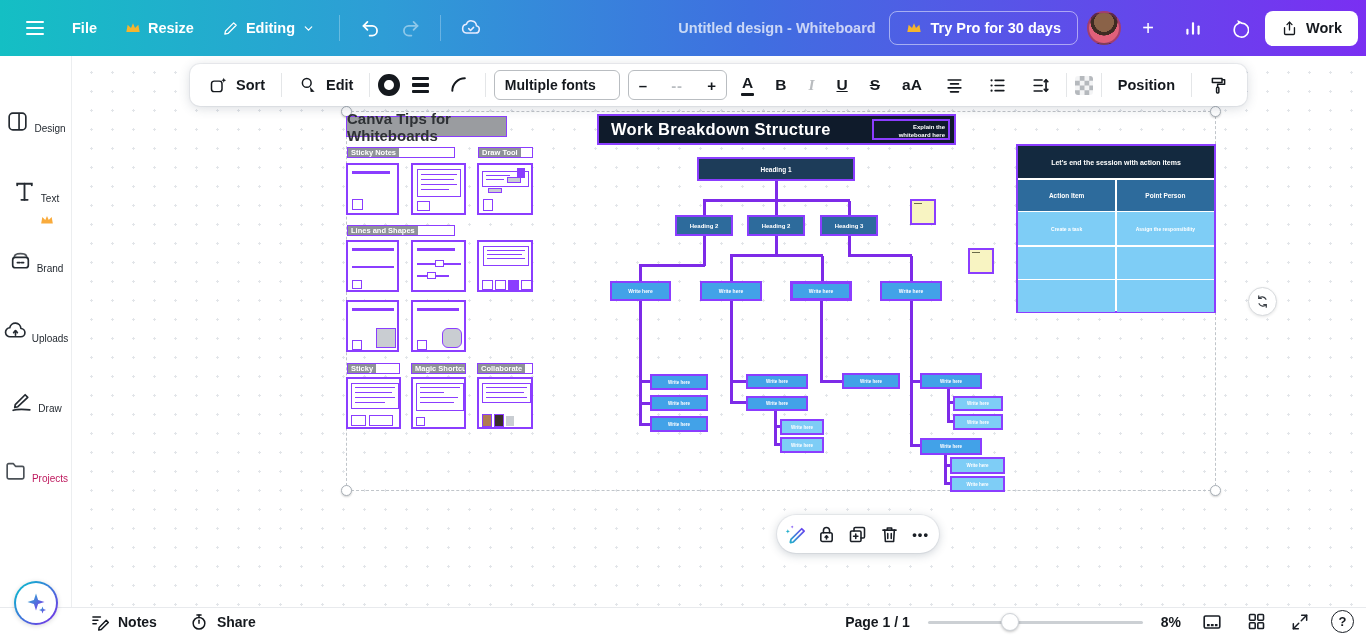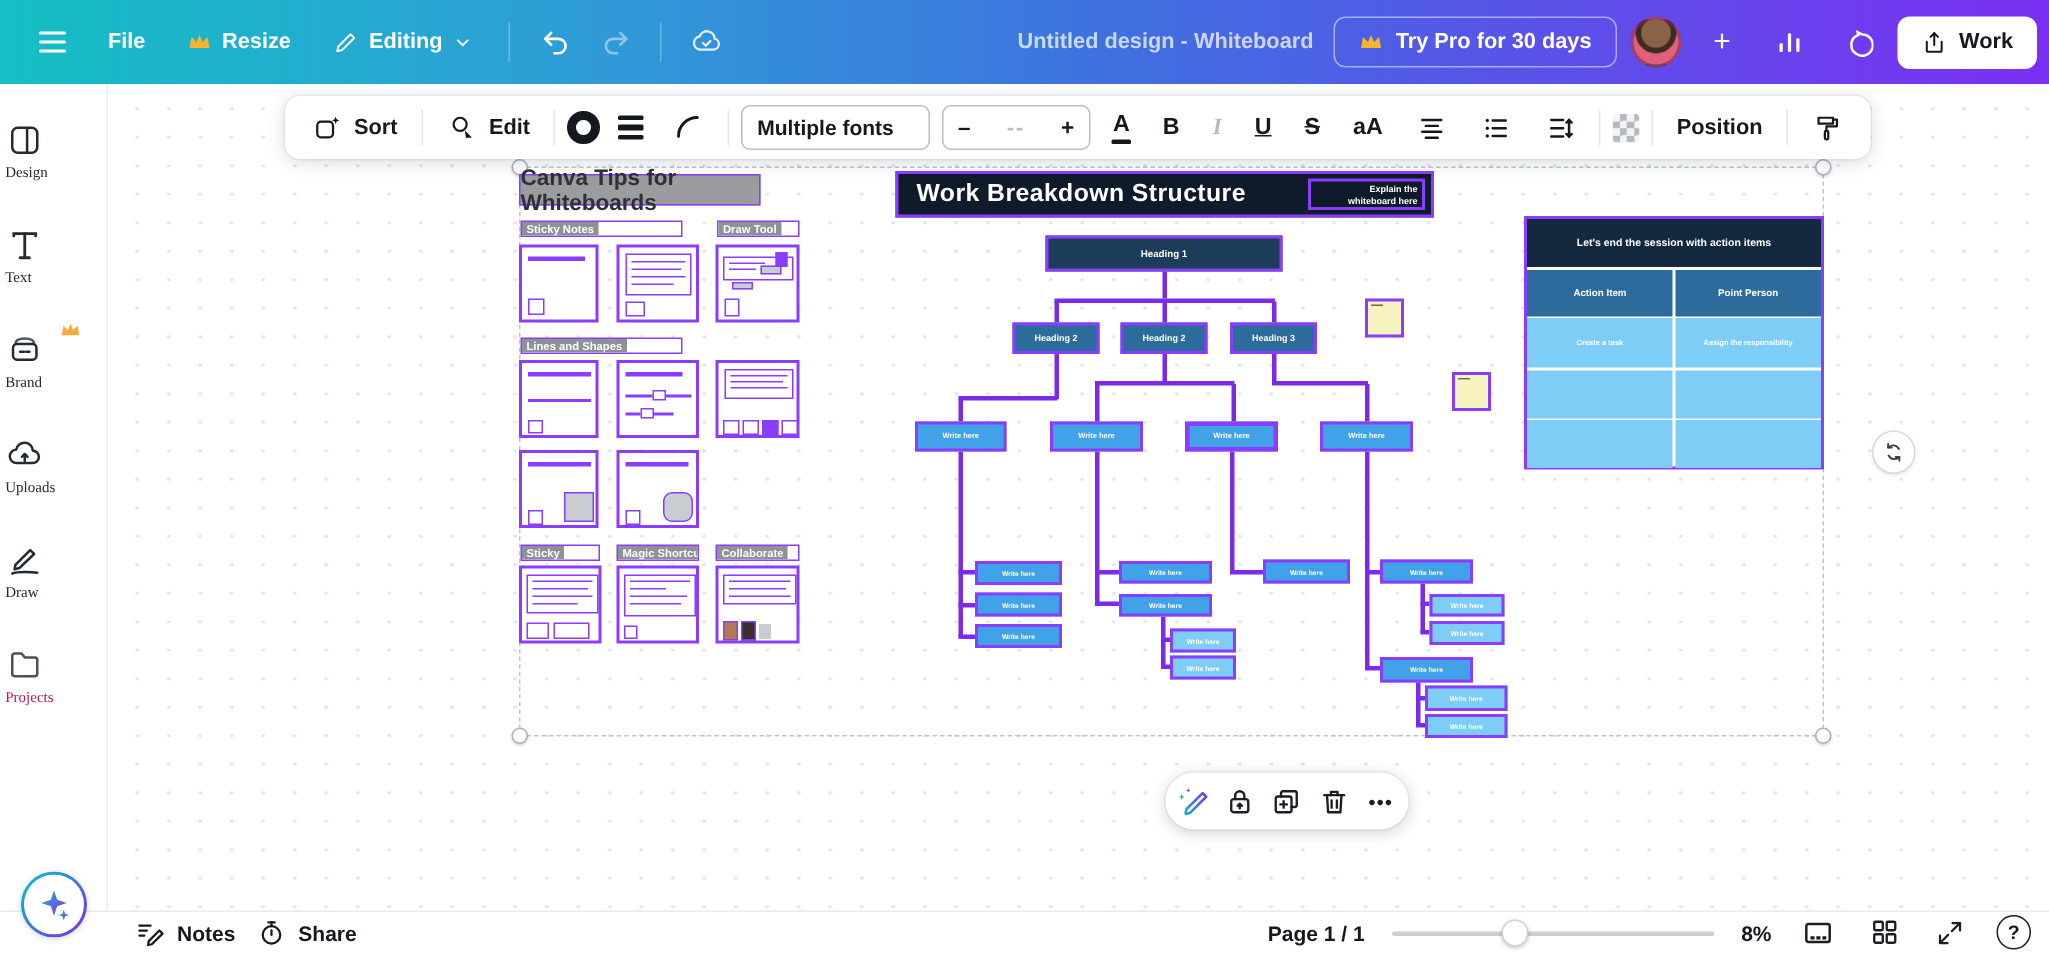--- a/index.html
+++ b/index.html
@@ -24,22 +24,22 @@
   .avatar { width:34px; height:34px; border-radius:50%; border:2px solid rgba(120,40,100,.6); cursor:pointer;
     background: radial-gradient(circle at 50% 30%, #8a6248 0 38%, #3d2b22 39% 52%, #e0607a 53% 100%); }
   .iconbtn { width:36px; height:36px; display:flex; align-items:center; justify-content:center; border-radius:8px;
     color:#fff; cursor:pointer; background:transparent; border:none; font-size:20px; }
   .sharebtn { display:flex; align-items:center; gap:8px; background:#fff; color:#15191e; font-size:14.5px; font-weight:700;
     padding:9px 16px; border-radius:8px; border:none; cursor:pointer; }
 
   
   .sidebar { position:absolute; left:0; top:56px; width:72px; height:551px; background:#fff;
     border-right:1px solid #eceef0; display:flex; flex-direction:column; align-items:center; padding-top:12px; z-index:30; }
-  .sb-item { width:64px; height:66px; display:flex; flex-direction:column; align-items:flex-start; justify-content:center;
-    gap:4px; border-radius:8px; cursor:pointer; color:#242a31; margin-bottom:4px; position:relative;font-family:Liberation Serif, serif; }
+  .sb-item { width:64px; height:66px; display:flex; flex-direction:row; align-items:flex-end; justify-content:center;
+    gap:4px; border-radius:8px; cursor:pointer; color:#242a31; margin-bottom:4px; position:relative; }
   .sb-lb { font-size:10px; color:#242a31; }
   .sb-item.disabled, .sb-item.disabled .sb-lb { color:#be185d; }
   .crown-badge { position:absolute; top:6px; right:14px; }
   .assistant { position:absolute; left:14px; top:581px; width:44px; height:44px; border-radius:50%;
     border:2.5px solid transparent; cursor:pointer;
     background:linear-gradient(#fff,#fff) padding-box, linear-gradient(135deg,#00c4cc,#7d2ae8) border-box;
     display:flex; align-items:center; justify-content:center; z-index:50; box-shadow:0 1px 5px rgba(0,0,0,.15); }
 
   
   .canvas { position:absolute; left:72px; top:56px; width:1294px; height:551px; background:#fff;
@@ -103,21 +103,21 @@
   
   .obj-toolbar { position:absolute; left:705px; top:459px; width:162px; height:38px; background:#fff; border-radius:19px;
     box-shadow:0 0 0 1px rgba(64,87,109,.07), 0 2px 10px rgba(53,71,90,.25); display:flex; align-items:center;
     justify-content:space-evenly; z-index:25; }
   .obj-toolbar .ob { display:flex; align-items:center; justify-content:center; width:26px; height:26px; cursor:pointer; color:#1a1f26; }
   .more-dots { font-size:13px; letter-spacing:1px; font-weight:700; color:#1a1f26; }
 
   
   .bottombar { position:absolute; left:0; top:607px; width:1366px; height:28px; background:#fff; border-top:1px solid #e8eaed;
     display:flex; align-items:center; color:#15191e; z-index:35; }
-  .bb-left { display:flex; align-items:center; gap:14px; margin-left:90px; }
+  .bb-left { display:flex; align-items:center; gap:32px; margin-left:90px; }
   .bb-item { display:flex; align-items:center; gap:8px; font-size:14px; font-weight:700; cursor:pointer; }
   .bb-right { position:absolute; right:12px; display:flex; align-items:center; gap:18px; }
   .pageinfo { font-size:14px; font-weight:700; white-space:nowrap; }
   .zoomslider { position:relative; width:215px; height:18px; cursor:pointer; }
   .zoomslider .track { position:absolute; top:8px; left:0; right:0; height:3px; background:#ccd0d4; border-radius:2px; }
   .zoomslider .knob { position:absolute; top:0; left:34%; width:18px; height:18px; background:#fff; border:1px solid #cfd3d8;
     border-radius:50%; box-shadow:0 1px 3px rgba(0,0,0,.25); }
   .zoomval { font-size:14px; font-weight:700; }
   .bb-ic { display:flex; align-items:center; justify-content:center; width:26px; height:26px; cursor:pointer; color:#1a1f26; }
   .helpbtn { width:23px; height:23px; border:1.7px solid #1a1f26; border-radius:50%; display:flex; align-items:center;

